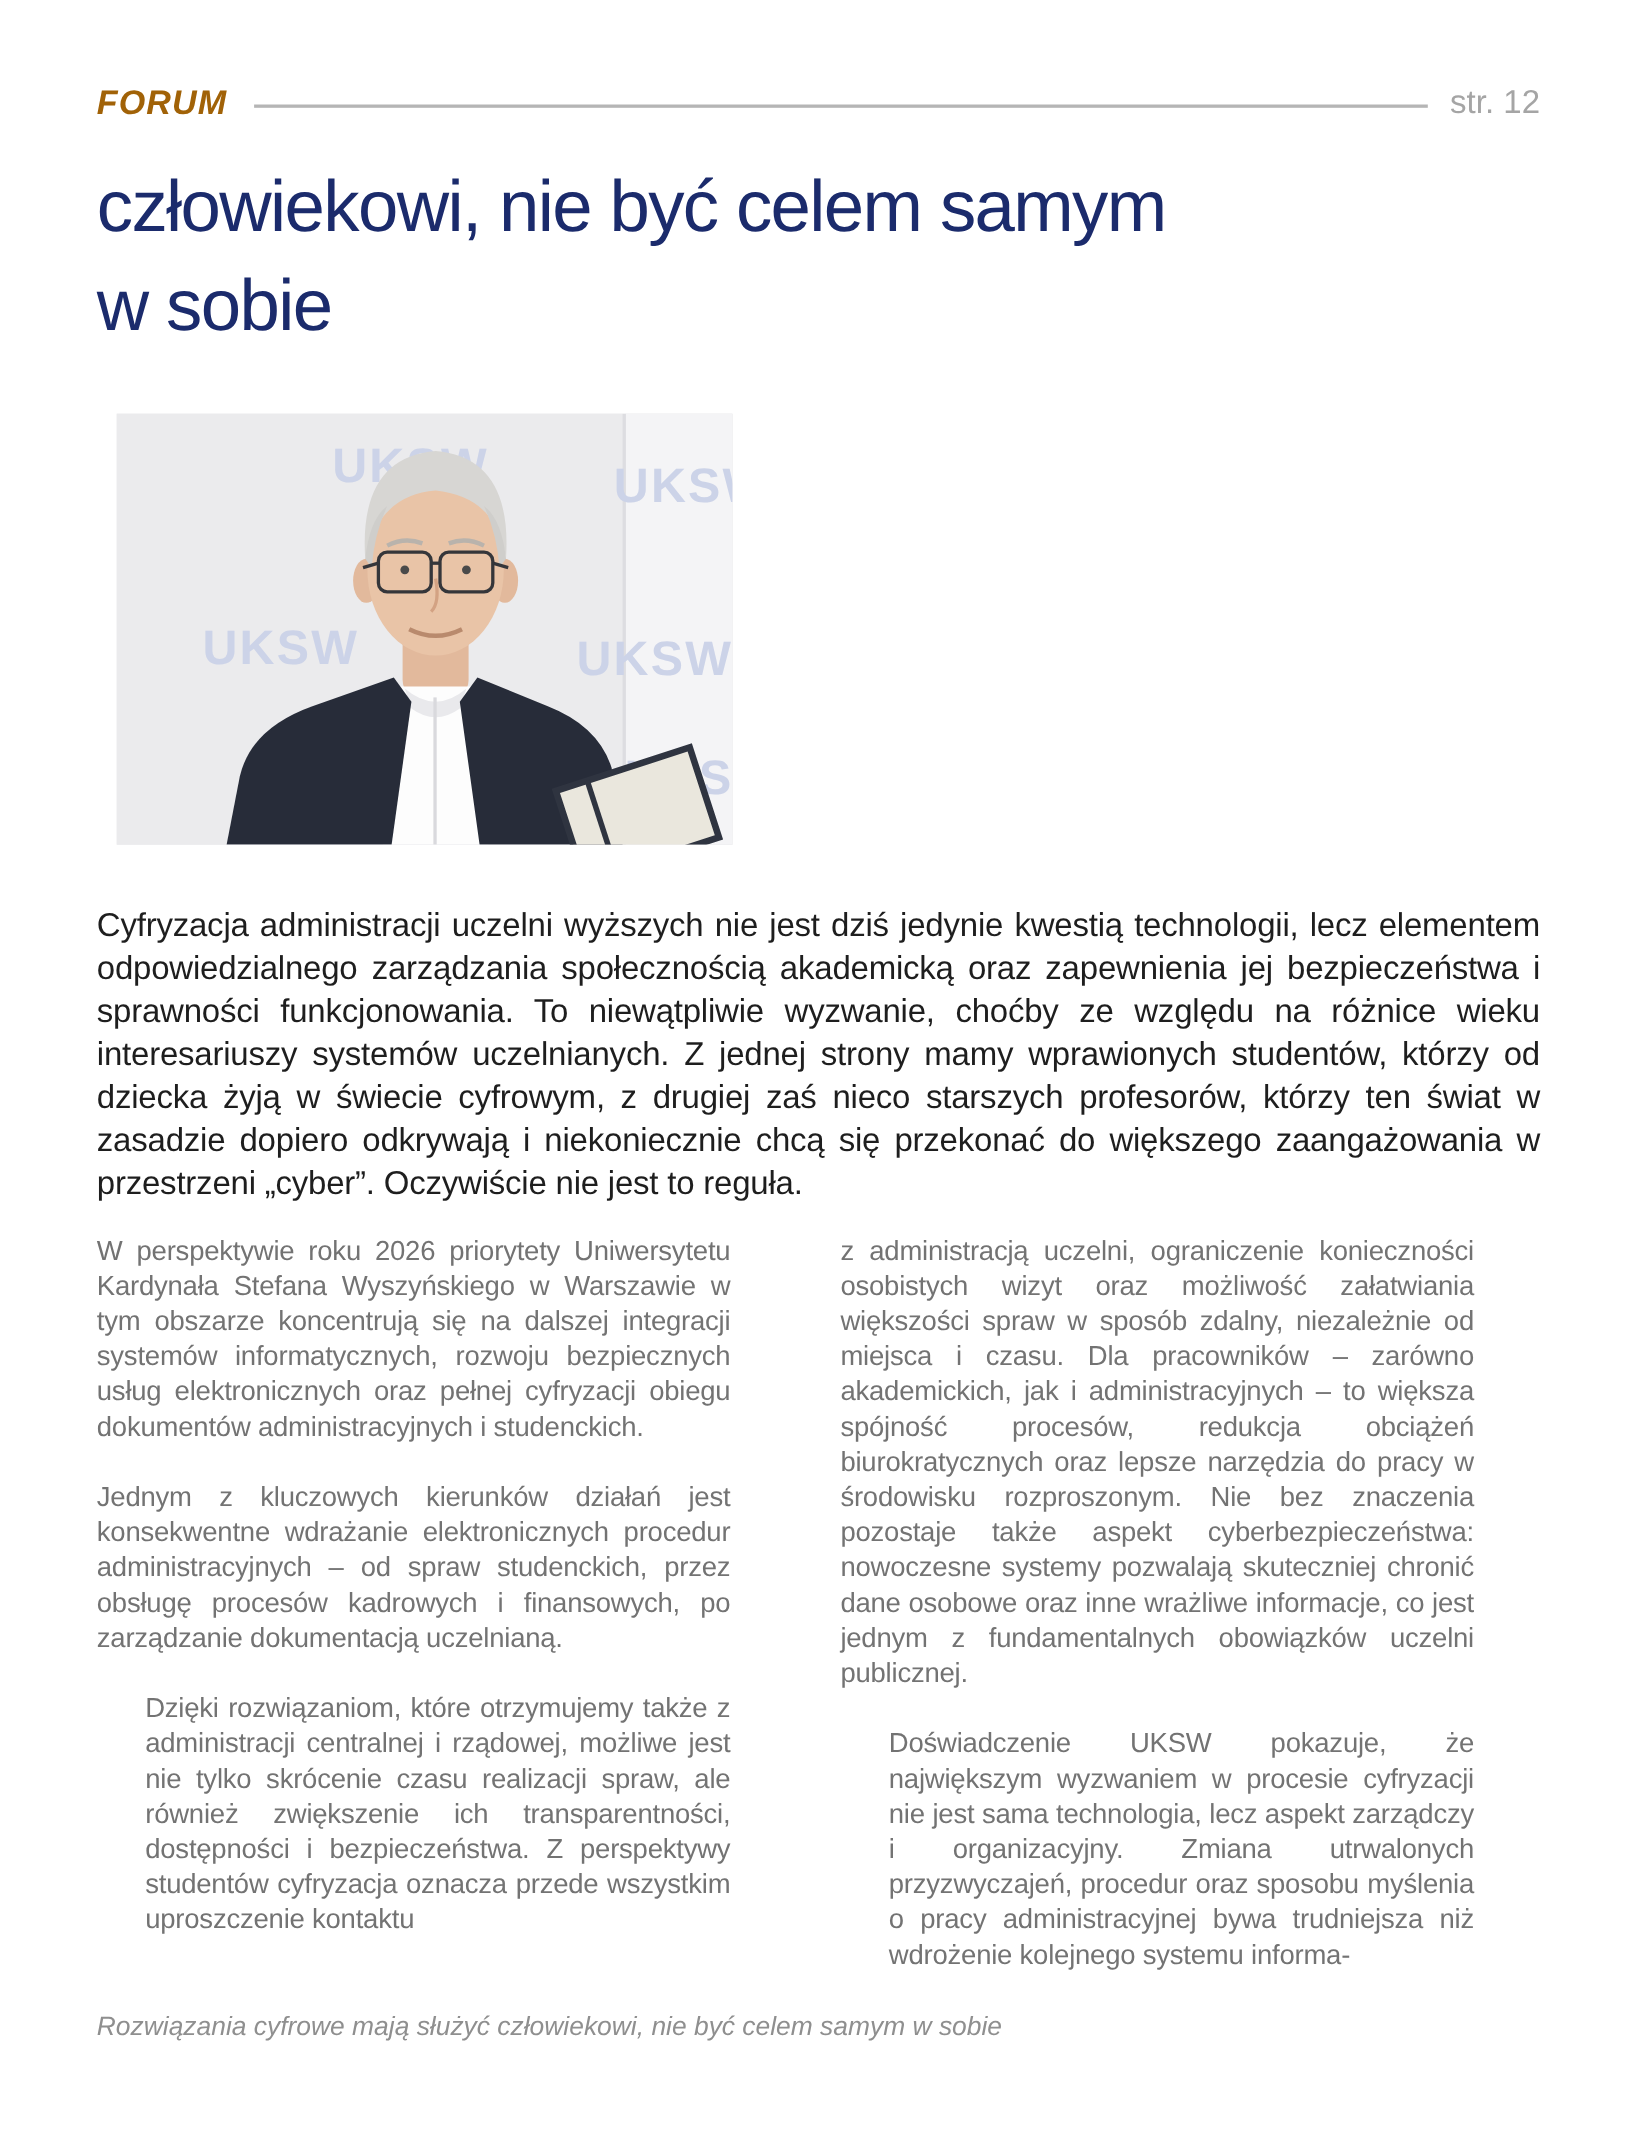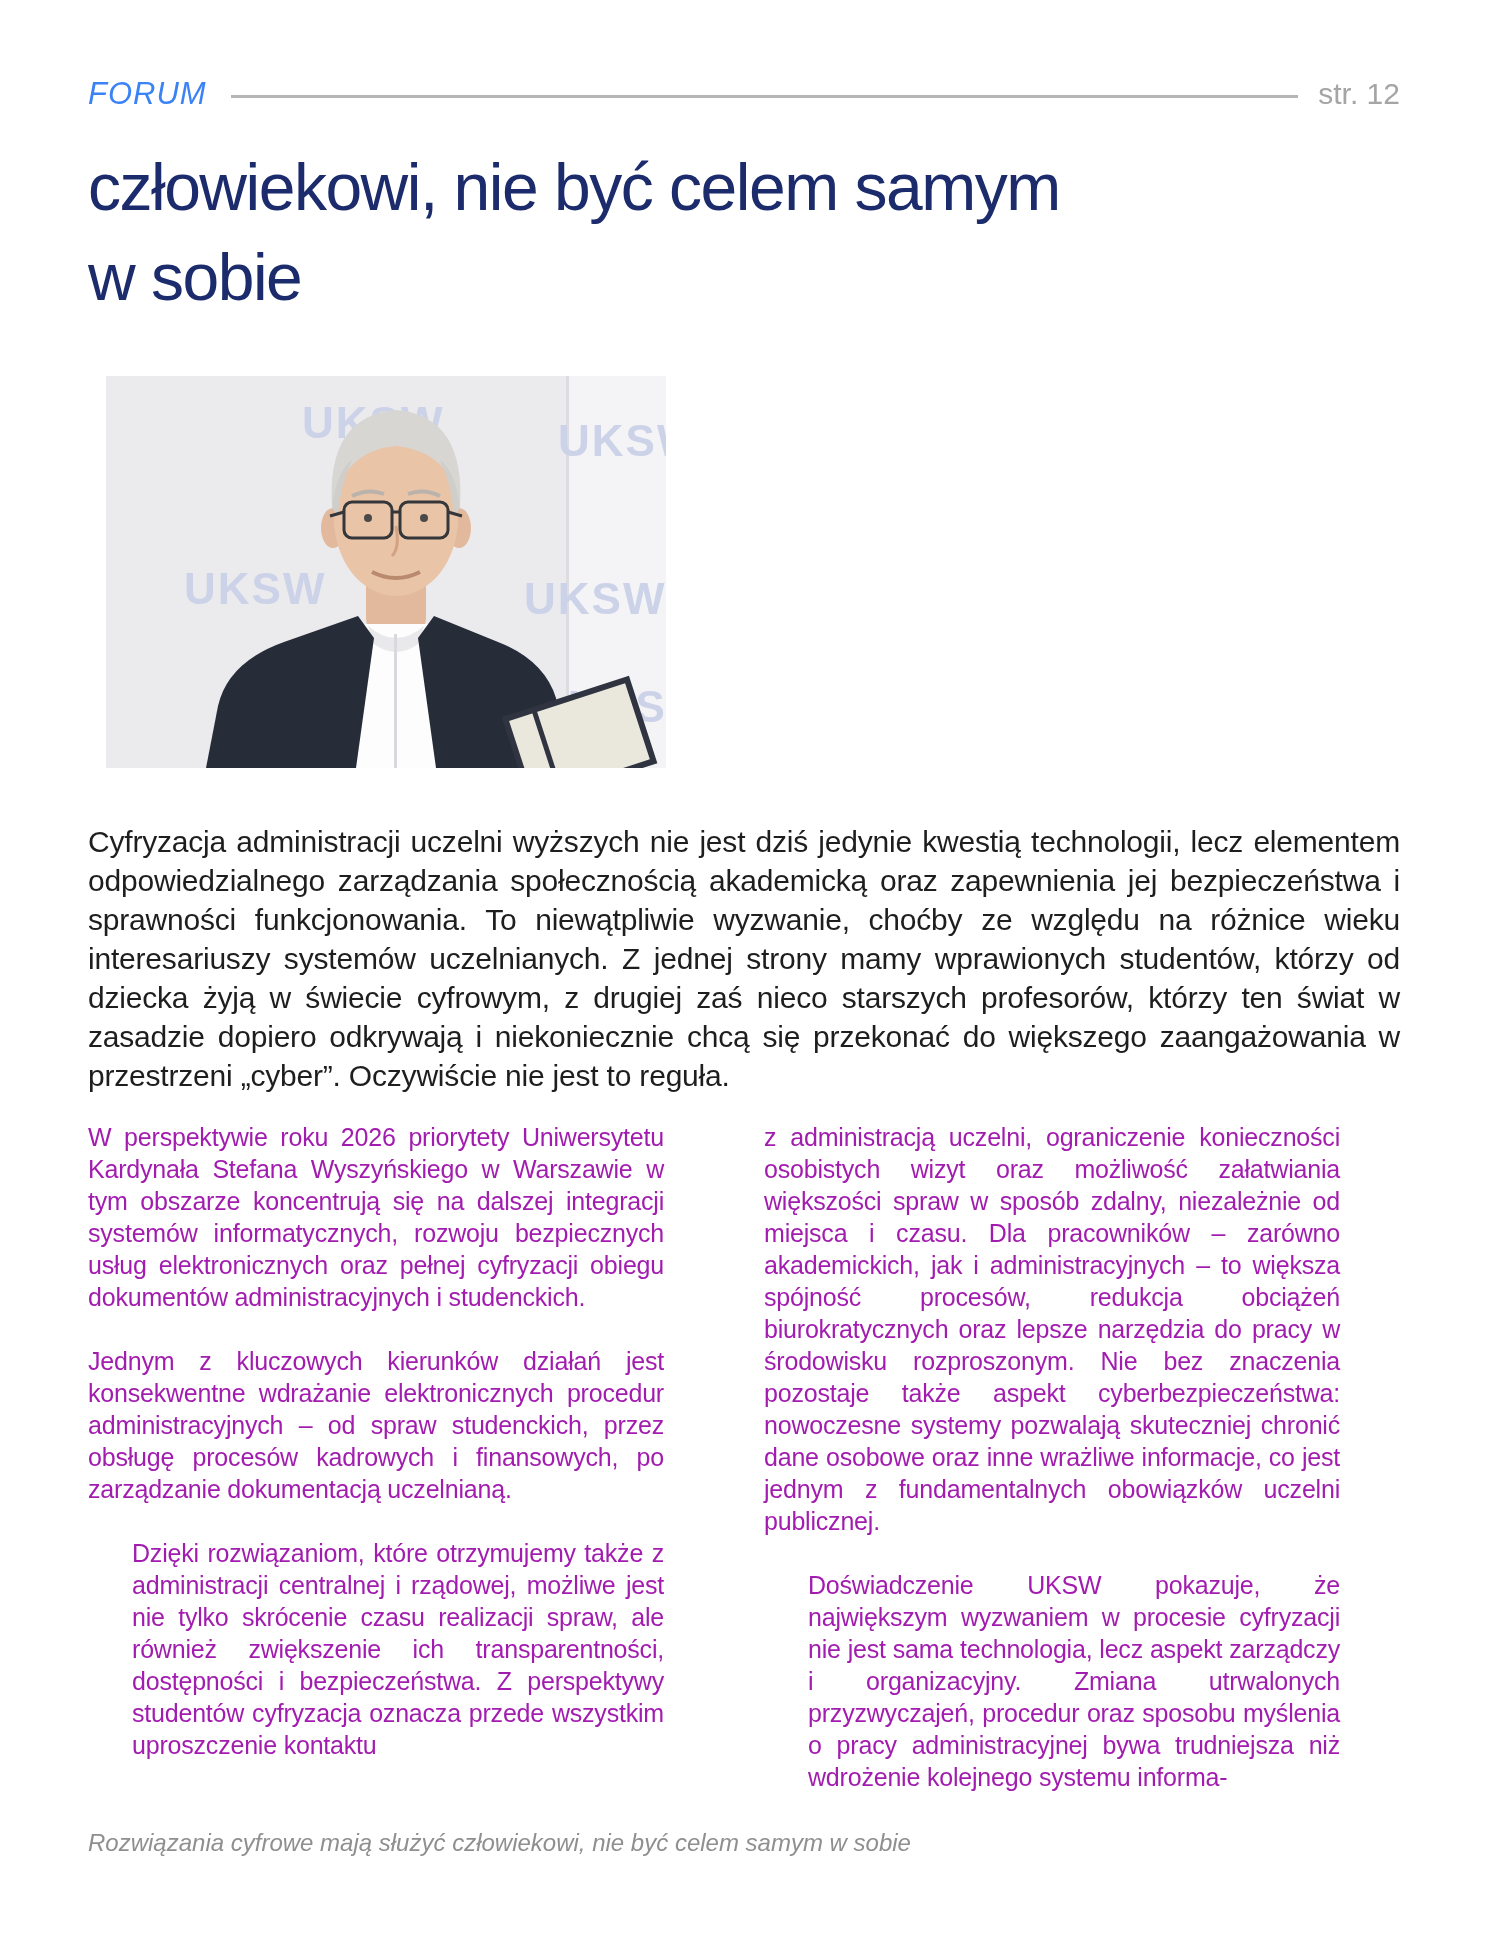--- a/index.html
+++ b/index.html
@@ -5,21 +5,21 @@
   html,body{margin:0;padding:0;background:#ffffff;}
   body{
     width:1488px;height:1948px;overflow:hidden;
     font-family:"Liberation Sans",sans-serif;
     -webkit-font-smoothing:antialiased;
   }
   .page{width:1488px;height:1948px;box-sizing:border-box;padding:0 88px;background:#fff;}
 
   
   .topbar{display:flex;align-items:center;padding-top:76px;}
-  .forum{font-size:31px;font-weight:normal;font-style:italic;color:#3b82f6;letter-spacing:1px;}
+  .forum{font-size:31px;font-weight:bold;font-style:italic;color:#a16207;letter-spacing:1px;}
   .rule{flex:1;height:3px;background:#b5b5b5;margin:4px 20px 0 24px;}
   .pageno{font-size:30px;font-weight:normal;color:#a5a5a5;}
 
   
   h1{margin:30px 0 0 0;font-weight:400;}
   h1 .hl{display:block;color:#1b2b6c;font-size:66px;line-height:90px;letter-spacing:-1.5px;}
 
   
   .intro{display:flex;margin-top:54px;}
   .photo{width:560px;height:392px;margin-left:18px;flex:none;overflow:hidden;background:#ebebed;}
@@ -29,21 +29,21 @@
   .role{margin:18px 0 0 0;font-size:24px;line-height:33px;max-width:432px;color:#161616;}
 
   
   .lead{
     margin:54px 0 0 0;font-size:30px;line-height:39px;letter-spacing:-0.2px;
     text-align:justify;color:#1e1e1e;
   }
 
   
   .cols{display:flex;gap:100px;margin-top:26px;}
-  .col{width:576px;font-size:25px;line-height:32px;letter-spacing:-0.2px;text-align:justify;color:#a21caf;}
+  .col{width:576px;font-size:25px;line-height:32px;letter-spacing:-0.2px;text-align:justify;color:#737373;}
   .col p{margin:0 0 32px 0;}
   .col p:last-child{margin-bottom:0;margin-left:44px;}
 
   
   .caption{margin:36px 0 0 0;font-size:24px;font-style:italic;color:#8f8f8f;}
 </style>
 </head>
 <body>
 
 <div class="page">

